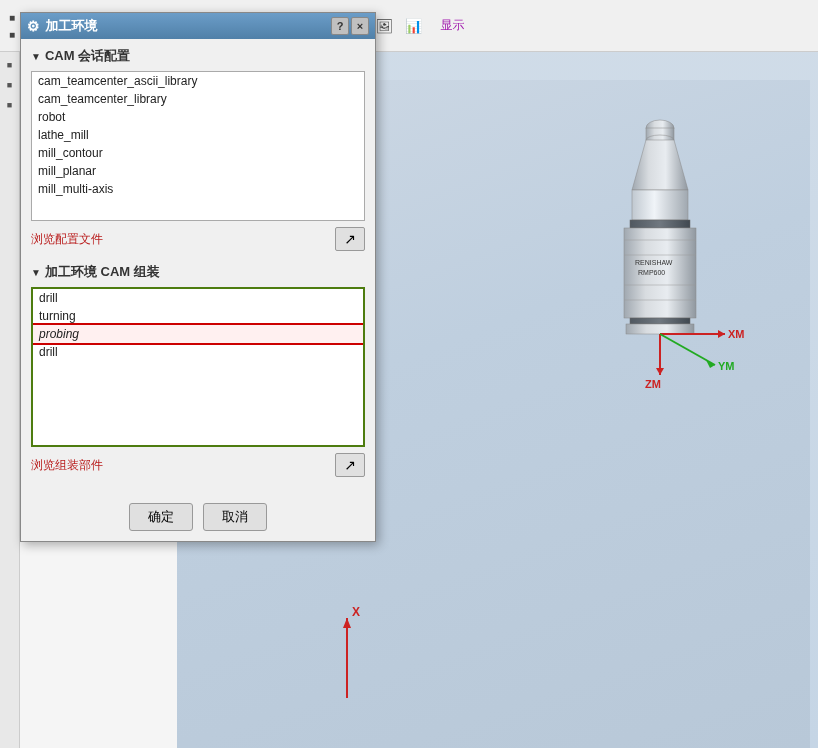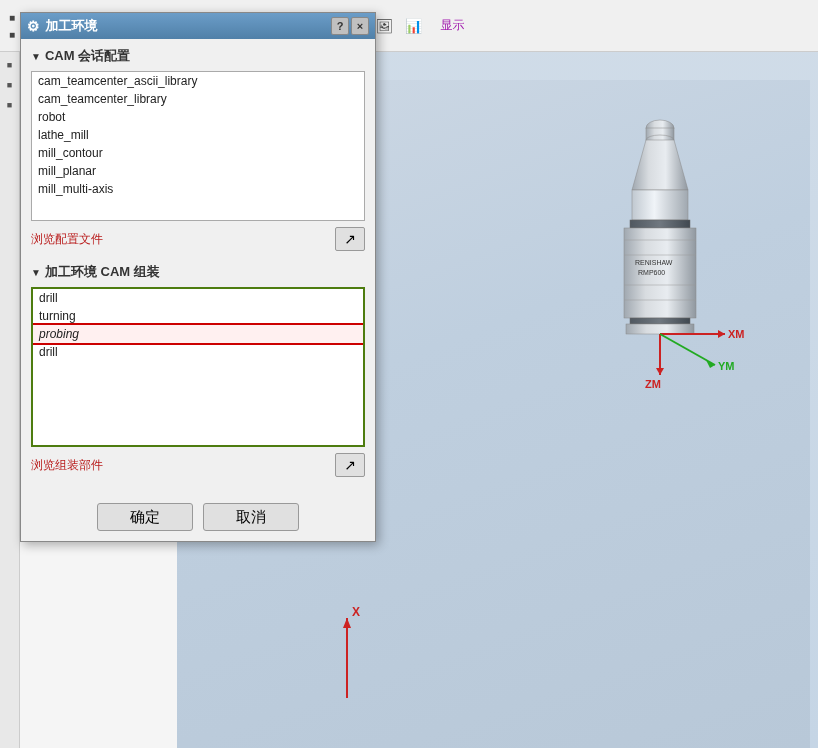--- a/index.html
+++ b/index.html
@@ -269,27 +269,27 @@
 
     
     .dialog-footer {
       display: flex;
       justify-content: center;
       gap: 10px;
       padding: 6px 10px 10px;
     }
 
     .dlg-btn {
-      width: 96px;
+      width: 64px;
       height: 28px;
       background: #e0e0e0;
       border: 1px solid #999;
       border-radius: 3px;
       cursor: pointer;
-      font-size: 15px;
+      font-size: 13px;
       font-family: Liberation Serif, serif;
       display: flex;
       align-items: center;
       justify-content: center;
     }
   </style>
 </head>
 <body>
 
 <div class="viewport"></div>

